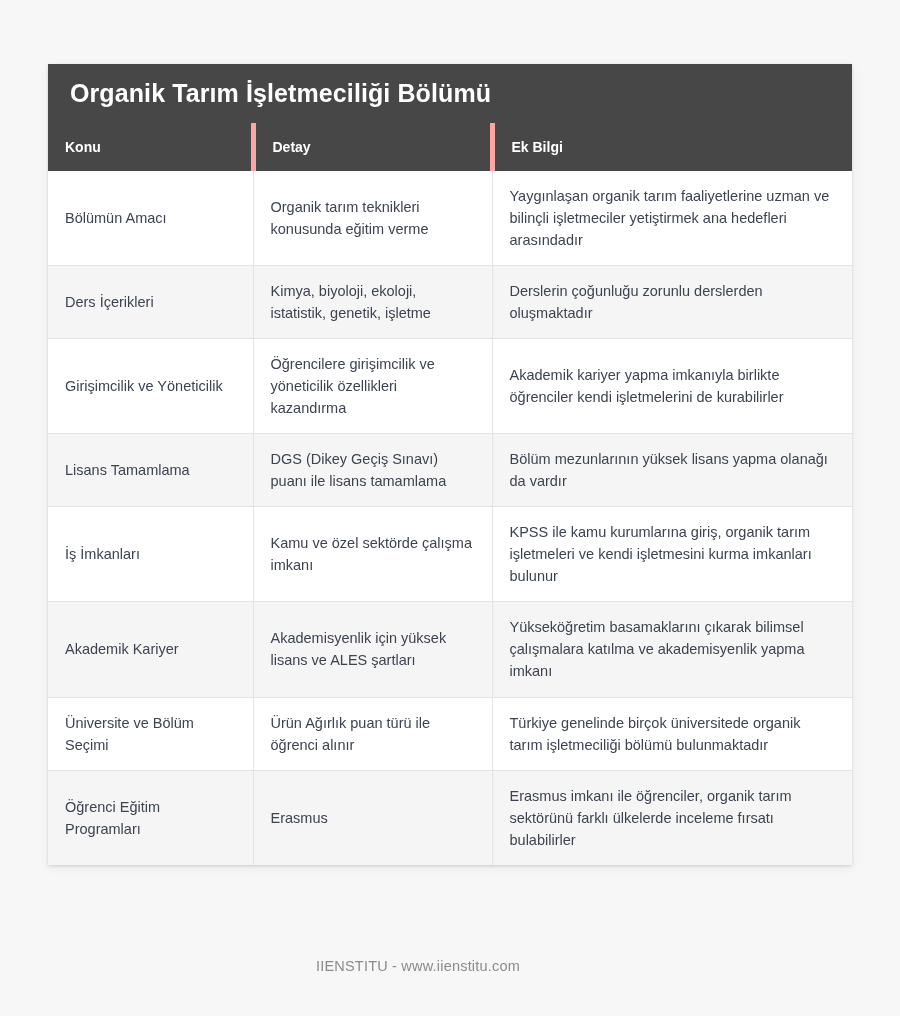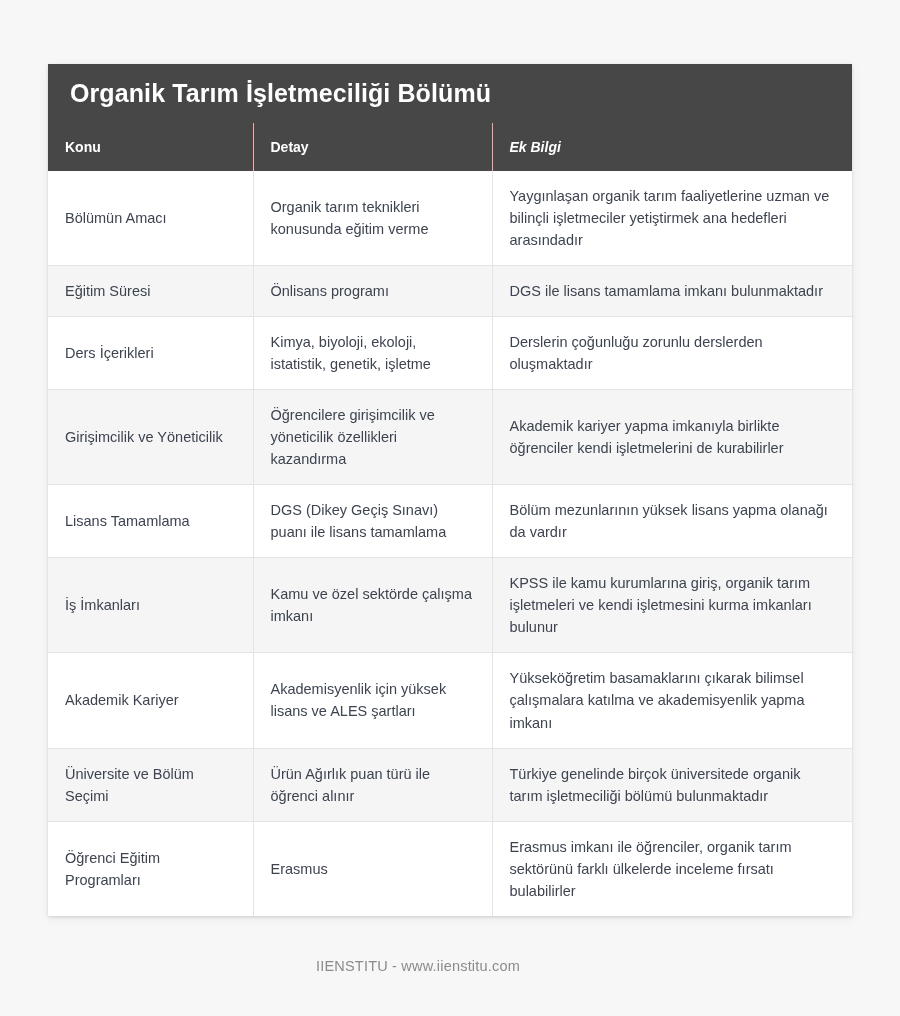--- a/index.html
+++ b/index.html
@@ -56,24 +56,24 @@
   table.data-table col.c2 { width: 360px; }
 
   thead th {
     background: #474747;
     color: #ffffff;
     font-size: 14px;
     font-weight: bold;
     text-align: left;
     padding: 16px 16px 16px 17px;
     height: 48px;
-    border-right: 1px solid #fca5a5;
+    border-right: 5px solid #fca5a5;
     vertical-align: middle;
   }
-  thead th:last-child { border-right: none; font-style: italic; }
+  thead th:last-child { border-right: none; }
 
   tbody td {
     font-size: 14.5px;
     color: #3d4450;
     line-height: 1.52;
     padding: 14px 18px 14px 17px;
     vertical-align: middle;
     border-right: 1px solid #e4e4e4;
     border-bottom: 1px solid #e4e4e4;
   }
@@ -119,25 +119,20 @@
         </tr>
       </thead>
       <tbody>
 
         <tr>
           <td>Bölümün Amacı</td>
           <td>Organik tarım teknikleri konusunda eğitim verme</td>
           <td>Yaygınlaşan organik tarım faaliyetlerine uzman ve bilinçli işletmeciler yetiştirmek ana hedefleri arasındadır</td>
         </tr>
 
-        <tr>
-          <td>Eğitim Süresi</td>
-          <td>Önlisans programı</td>
-          <td>DGS ile lisans tamamlama imkanı bulunmaktadır</td>
-        </tr>
 
         <tr>
           <td>Ders İçerikleri</td>
           <td>Kimya, biyoloji, ekoloji, istatistik, genetik, işletme</td>
           <td>Derslerin çoğunluğu zorunlu derslerden oluşmaktadır</td>
         </tr>
 
         <tr>
           <td>Girişimcilik ve Yöneticilik</td>
           <td>Öğrencilere girişimcilik ve yöneticilik özellikleri kazandırma</td>

